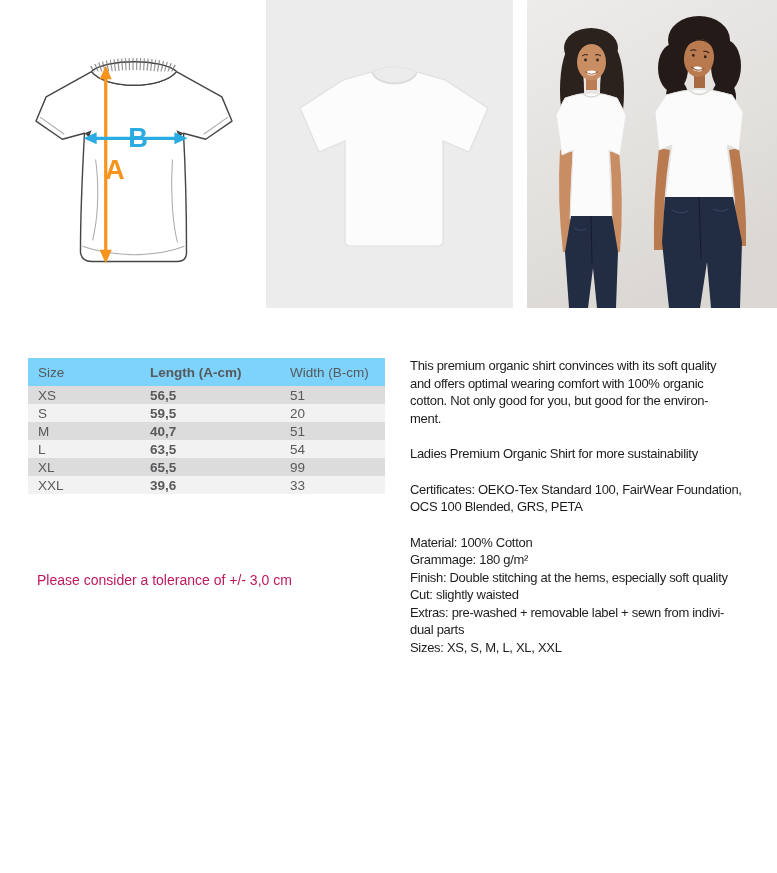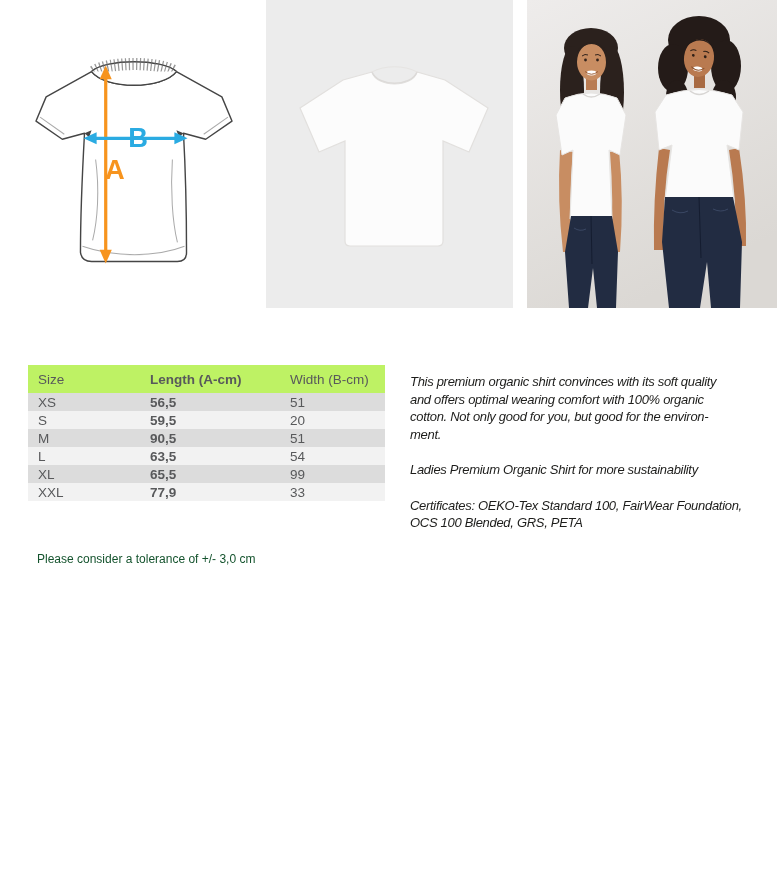--- a/index.html
+++ b/index.html
@@ -9,34 +9,34 @@
   
   .diagram-svg{position:absolute;left:33px;top:58px;width:202px;height:208px;}
   .flat-panel{position:absolute;left:266px;top:0;width:247px;height:308px;background:#ececec;}
   .flat-panel svg{display:block;width:100%;height:100%;}
   .photo-panel{position:absolute;left:527px;top:0;width:250px;height:308px;}
   .photo-panel svg{display:block;width:100%;height:100%;}
 
   
   .size-table{position:absolute;left:28px;top:358px;width:357px;font-size:13.5px;color:#58595b;}
   .t-row{display:flex;height:18px;align-items:center;}
-  .t-head{height:28px;background:#bef264;margin-top:7px;}
+  .t-head{height:28px;background:#7dd3fc;}
   .t-cell{padding-left:10px;box-sizing:border-box;}
   .c1{width:112px;}
   .c2{width:140px;font-weight:bold;}
   .c3{width:105px;}
   .t-body div.t-row:nth-of-type(odd){background:#dcdcdc;}
   .t-body div.t-row:nth-of-type(even){background:#f2f2f2;}
 
-  .tolerance{position:absolute;left:37px;top:552px;font-size:12px;color:#14532d;}
+  .tolerance{position:absolute;left:37px;top:572px;font-size:14px;color:#be185d;}
 
   
   .description{position:absolute;left:410px;top:357px;width:366px;
                font-size:13px;line-height:17.5px;color:#1d1d1b;letter-spacing:-0.3px;}
-  .desc-par{white-space:pre-line;margin:16px 0 18px 0;font-style:italic;}
+  .desc-par{white-space:pre-line;margin:0 0 18px 0;}
 </style>
 </head>
 <body>
 
 <div class="page">
 
   <svg class="diagram-svg" viewBox="0 0 200 205" aria-hidden="true">
 
     <path d="M58,13 L13,38 L3,62 L29,80 L51,74
              C49,110 47,150 47,192 C48,199 52,201 58,201
@@ -169,54 +169,61 @@
         </div>
 
         <div class="t-row">
           <div class="t-cell c1">S</div>
           <div class="t-cell c2">59,5</div>
           <div class="t-cell c3">20</div>
         </div>
 
         <div class="t-row">
           <div class="t-cell c1">M</div>
-          <div class="t-cell c2">90,5</div>
+          <div class="t-cell c2">40,7</div>
           <div class="t-cell c3">51</div>
         </div>
 
         <div class="t-row">
           <div class="t-cell c1">L</div>
           <div class="t-cell c2">63,5</div>
           <div class="t-cell c3">54</div>
         </div>
 
         <div class="t-row">
           <div class="t-cell c1">XL</div>
           <div class="t-cell c2">65,5</div>
           <div class="t-cell c3">99</div>
         </div>
 
         <div class="t-row">
           <div class="t-cell c1">XXL</div>
-          <div class="t-cell c2">77,9</div>
+          <div class="t-cell c2">39,6</div>
           <div class="t-cell c3">33</div>
         </div>
       </div>
   </div>
 
   <div class="tolerance">Please consider a tolerance of +/- 3,0 cm</div>
 
   <div class="description">
 
       <p class="desc-par">This premium organic shirt convinces with its soft quality
 and offers optimal wearing comfort with 100% organic
 cotton. Not only good for you, but good for the environ-
 ment.</p>
 
       <p class="desc-par">Ladies Premium Organic Shirt for more sustainability</p>
 
       <p class="desc-par">Certificates: OEKO-Tex Standard 100, FairWear Foundation,
 OCS 100 Blended, GRS, PETA</p>
 
 
+      <p class="desc-par">Material: 100% Cotton
+Grammage: 180 g/m²
+Finish: Double stitching at the hems, especially soft quality
+Cut: slightly waisted
+Extras: pre-washed + removable label + sewn from indivi-
+dual parts
+Sizes: XS, S, M, L, XL, XXL</p>
     </div>
 
 </div>
 
 </body></html>

